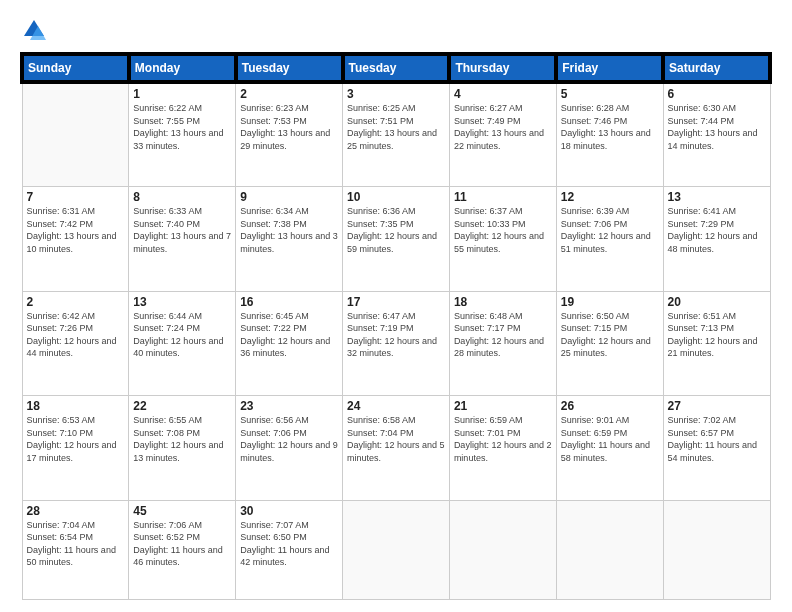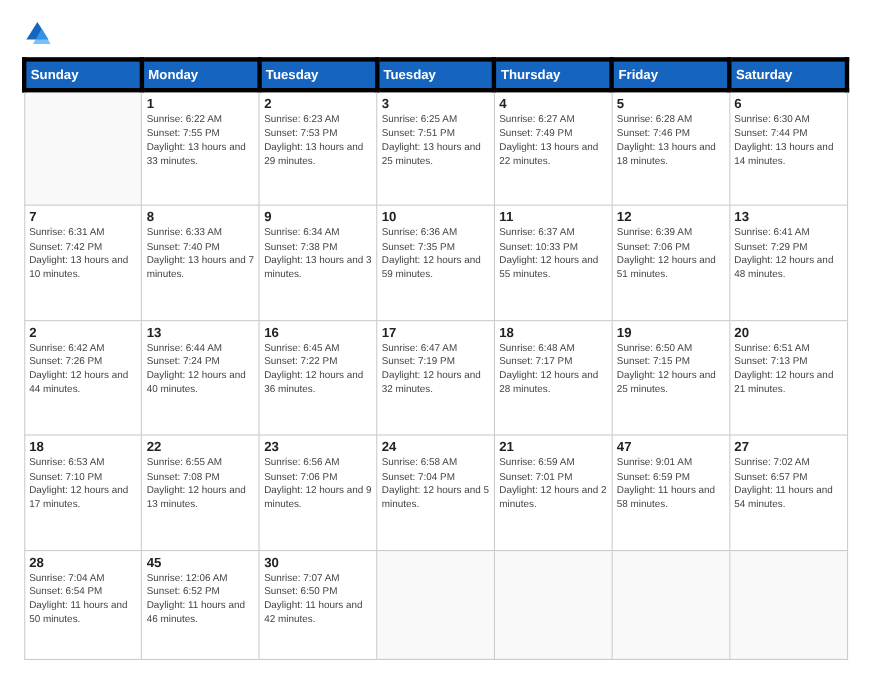--- a/index.html
+++ b/index.html
@@ -306,21 +306,21 @@
 and 5 minutes.</div>
           </td>
           <td>
             <span class="day-num">21</span>
             <div class="day-detail">Sunrise: 6:59 AM
 Sunset: 7:01 PM
 Daylight: 12 hours
 and 2 minutes.</div>
           </td>
           <td>
-            <span class="day-num">47</span>
+            <span class="day-num">26</span>
             <div class="day-detail">Sunrise: 9:01 AM
 Sunset: 6:59 PM
 Daylight: 11 hours
 and 58 minutes.</div>
           </td>
           <td>
             <span class="day-num">27</span>
             <div class="day-detail">Sunrise: 7:02 AM
 Sunset: 6:57 PM
 Daylight: 11 hours
@@ -330,21 +330,21 @@
         <tr>
           <td>
             <span class="day-num">28</span>
             <div class="day-detail">Sunrise: 7:04 AM
 Sunset: 6:54 PM
 Daylight: 11 hours
 and 50 minutes.</div>
           </td>
           <td>
             <span class="day-num">45</span>
-            <div class="day-detail">Sunrise: 12:06 AM
+            <div class="day-detail">Sunrise: 7:06 AM
 Sunset: 6:52 PM
 Daylight: 11 hours
 and 46 minutes.</div>
           </td>
           <td>
             <span class="day-num">30</span>
             <div class="day-detail">Sunrise: 7:07 AM
 Sunset: 6:50 PM
 Daylight: 11 hours
 and 42 minutes.</div>

